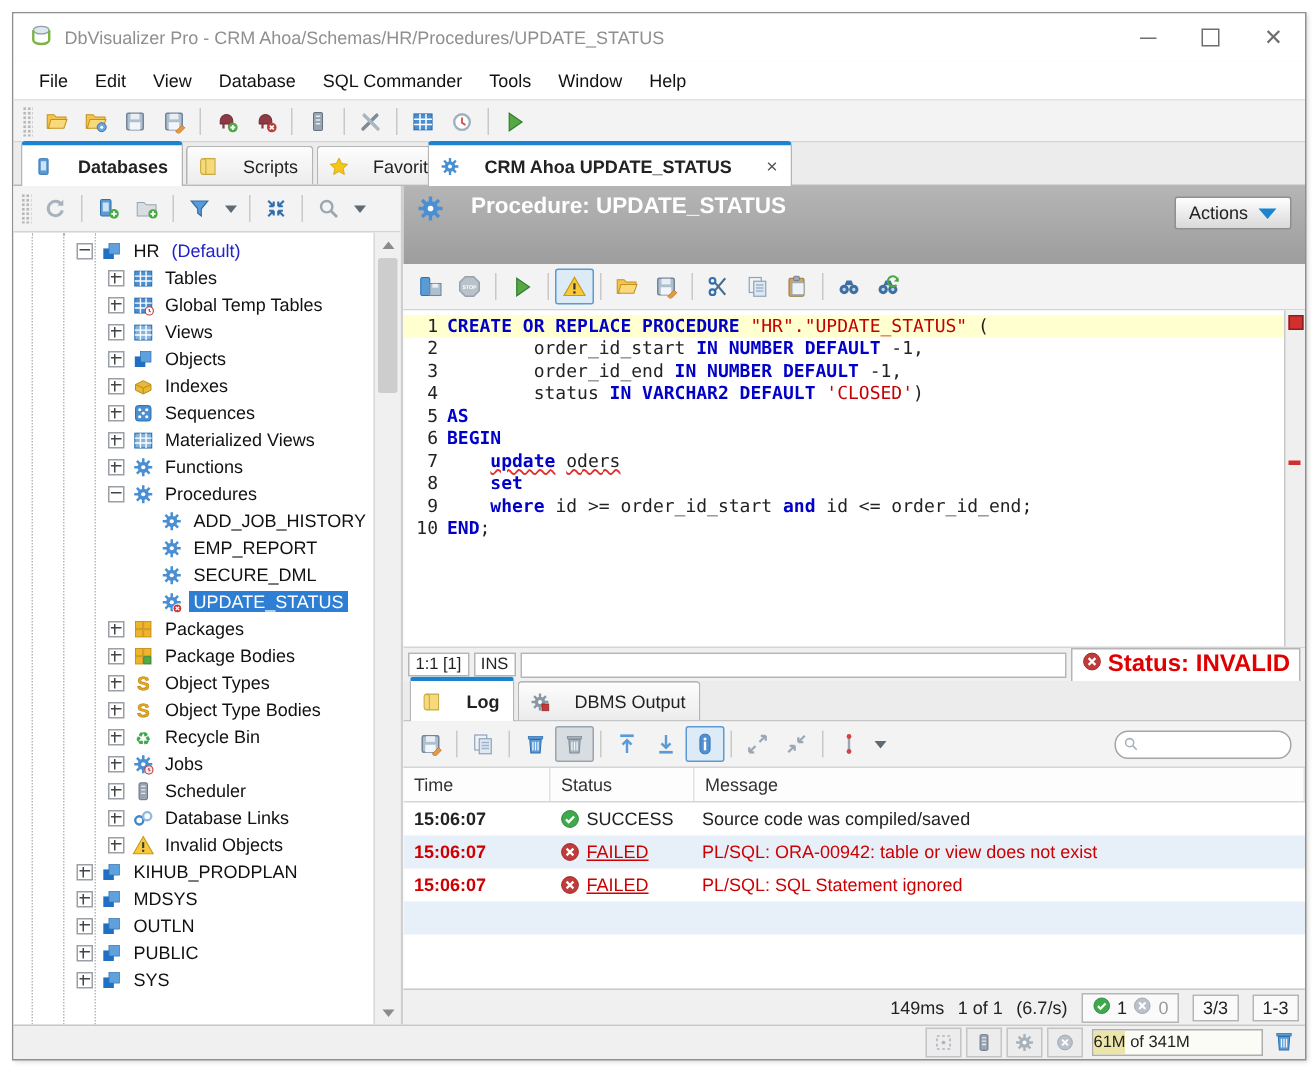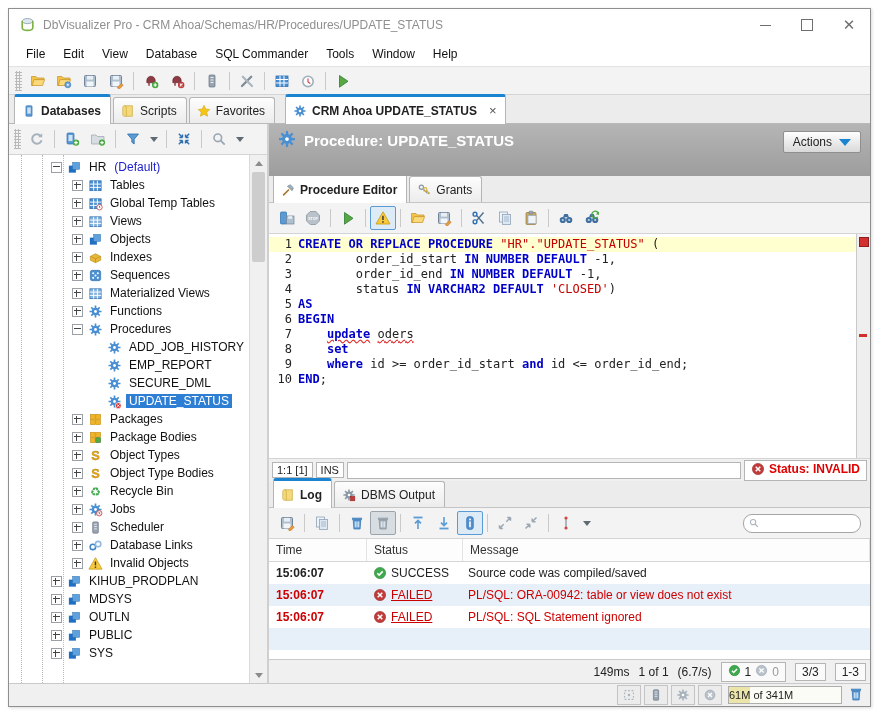--- a/index.html
+++ b/index.html
@@ -24,21 +24,21 @@
     background-size:3px 3px;}
   .tbtn{width:24px;height:22px;display:flex;align-items:center;justify-content:center;border:1px solid transparent;}
   .tbtn.active-toggle{border:1px solid #5b9bd5;background:#ddebf7;border-radius:2px;}
   .tbtn.pressed{border:1px solid #9aa4ad;background:#d8dde2;border-radius:2px;}
   .tsep{width:1px;height:18px;background:#c9c9c9;margin:0 4px;}
   .caret{width:0;height:0;border-left:4px solid transparent;border-right:4px solid transparent;
     border-top:5px solid #5f6a72;margin:0 4px;}
   
   .tabstrip{height:28px;background:#ececec;display:flex;align-items:flex-end;border-bottom:1px solid #b9b9b9;flex:0 0 auto;}
   .tabs-left{width:258px;display:flex;align-items:flex-end;padding-left:5px;flex:0 0 auto;}
-  .tab{display:flex;align-items:center;gap:5px;padding:4px 9px 4px 7px;border:1px solid #b5b5b5;border-bottom:none;
+  .tab{display:flex;align-items:center;gap:16px;padding:4px 9px 4px 7px;border:1px solid #b5b5b5;border-bottom:none;
     border-radius:3px 3px 0 0;background:linear-gradient(#fdfdfd,#ececec);margin-right:2px;font-size:12px;
     white-space:nowrap;height:17px;}
   .tab.active{background:#fff;border-top:3px solid #1b84d1;font-weight:bold;height:19px;margin-bottom:-1px;}
   .tab .closex{color:#555;font-size:13px;margin-left:7px;font-weight:normal;}
   .doc-tab-area{display:flex;align-items:flex-end;margin-left:13px;}
   
   .main{flex:1;display:flex;min-height:0;}
   .left-pane{width:258px;flex:0 0 auto;border-right:2px solid #cfcfcf;display:flex;flex-direction:column;background:#fff;}
   .obj-toolbar{height:30px;background:#f3f3f3;border-bottom:1px solid #d4d4d4;display:flex;align-items:center;
     padding-left:2px;flex:0 0 auto;}
@@ -56,21 +56,21 @@
   .tsuffix{color:#2121cf;font-size:12px;margin-left:5px;}
   .vscroll{width:17px;flex:0 0 auto;background:#f0f0f0;border-left:1px solid #dadada;display:flex;flex-direction:column;}
   .sbtn{height:16px;display:flex;align-items:center;justify-content:center;}
   .arr-up{width:0;height:0;border-left:4px solid transparent;border-right:4px solid transparent;border-bottom:5px solid #8b8b8b;}
   .arr-dn{width:0;height:0;border-left:4px solid transparent;border-right:4px solid transparent;border-top:5px solid #8b8b8b;}
   .sthumb{height:90px;margin:1px 2px;background:#cdcdcd;border-radius:2px;}
   .sspace{flex:1;}
   
   .right-pane{flex:1;display:flex;flex-direction:column;background:#fff;min-width:0;}
   .obj-header{height:47px;flex:0 0 auto;background:linear-gradient(#b5b5b5,#9d9d9d);padding:5px 8px 0 8px;position:relative;}
-  .obj-title-row{display:flex;align-items:center;gap:7px;}
+  .obj-title-row{display:flex;align-items:flex-start;gap:17px;}
   .obj-title{color:#fff;font-size:15px;font-weight:bold;}
   .breadcrumb{color:#2121cf;font-size:11px;margin-top:3px;margin-left:1px;}
   .actions-btn{position:absolute;right:9px;top:7px;background:linear-gradient(#fefefe,#d9d9d9);
     border:1px solid #8f8f8f;border-radius:2px;padding:3px 9px;font-size:12px;display:flex;align-items:center;gap:7px;}
   .actions-caret{width:0;height:0;border-left:6px solid transparent;border-right:6px solid transparent;border-top:7px solid #1b84d1;}
   .sub-tabs{height:26px;background:#ececec;display:flex;align-items:flex-end;padding-left:4px;
     border-bottom:1px solid #c5c5c5;flex:0 0 auto;}
   
   .ed-toolbar{height:30px;background:#f3f3f3;border-bottom:1px solid #d4d4d4;display:flex;align-items:center;padding-left:5px;flex:0 0 auto;}
   .editor{height:224px;flex:0 0 auto;display:flex;background:#fff;border-bottom:1px solid #d4d4d4;}
@@ -80,22 +80,22 @@
   .lnum{width:23px;text-align:right;padding-right:6px;color:#222;flex:0 0 auto;}
   .tok.kw{color:#0000c8;font-weight:bold;}
   .tok.str{color:#c40000;}
   .tok.err{text-decoration:underline;text-decoration-style:wavy;text-decoration-color:#e03030;}
   .err-stripe{width:13px;flex:0 0 auto;background:#efefef;border-left:1px solid #c9c9c9;position:relative;}
   .err-top{position:absolute;top:3px;left:2px;width:8px;height:8px;background:#d22f2f;border:1px solid #8f1d1d;}
   .err-mark{position:absolute;top:100px;left:2px;width:8px;height:3px;background:#d22f2f;}
   .ed-status{height:22px;flex:0 0 auto;background:#f0f0f0;display:flex;align-items:center;padding:0 3px;gap:3px;}
   .stat-cell{background:#fff;border:1px solid #b5b5b5;padding:1px 4px;font-size:11px;white-space:nowrap;}
   .stat-fill{flex:1;height:15px;background:#fff;border:1px solid #b5b5b5;}
-  .stat-invalid{display:flex;gap:4px;border:1px solid #b5b5b5;background:#fff;
-    padding:1px 6px;color:#e00000;font-weight:bold;font-size:12px;white-space:nowrap;}
+  .stat-invalid{display:flex;align-items:center;gap:4px;border:1px solid #b5b5b5;background:#fff;
+    padding:1px 6px;color:#e00000;font-weight:bold;font-size:16px;white-space:nowrap;}
   
   .log-toolbar{height:30px;background:#f3f3f3;border-bottom:1px solid #d4d4d4;display:flex;align-items:center;padding-left:5px;flex:0 0 auto;}
   .searchbox{margin-left:auto;margin-right:9px;width:112px;height:17px;border:1px solid #a5a5a5;border-radius:9px;
     background:#fff;display:flex;align-items:center;padding-left:4px;}
   .searchbox input{border:none;outline:none;width:84px;font-size:11px;background:transparent;}
   .log-table{flex:1;min-height:0;background:#fff;overflow:hidden;}
   .lt-header{display:flex;height:22px;background:#fdfdfd;border-bottom:1px solid #d6d6d6;align-items:center;}
   .lt-hcell{padding-left:7px;font-size:12px;color:#333;border-right:1px solid #e3e3e3;height:100%;display:flex;align-items:center;}
   .lt-row{display:flex;height:22px;align-items:center;}
   .lt-row.stripe{background:#e7eff8;}
@@ -671,38 +671,20 @@
                 <circle cx="8" cy="8" r="1.5" fill="#fff"></circle>
               </svg></span>
           <span class="obj-title">Procedure: UPDATE_STATUS</span>
         </div>
         <div class="actions-btn">
           <span>Actions</span>
           <span class="actions-caret"></span>
         </div>
       </div>
 
-      <div class="sub-tabs" id="editor-tabs">
-          <div class="tab active">
-            <svg width="14" height="14" viewBox="0 0 16 16">
-              <path d="M3 13.6L8.6 8" stroke="#a9772f" stroke-width="1.9" stroke-linecap="round"></path>
-              <path d="M7.4 3.6l3.2-1.6 3.6 3.6-1.6 3.2z" fill="#9fb0bd" stroke="#6d7b87" stroke-width=".7"></path>
-            </svg>
-            <span>Procedure Editor</span>
-          </div>
-          <div class="tab">
-            <svg width="14" height="14" viewBox="0 0 16 16">
-              <circle cx="5" cy="4.8" r="2.4" fill="none" stroke="#8b97a3" stroke-width="1.4"></circle>
-              <path d="M6.8 6.6l5.2 5.2M10.7 10.5l1.6-1.6M12.6 12.4l1.6-1.6" stroke="#8b97a3" stroke-width="1.4"></path>
-              <circle cx="9.3" cy="7.3" r="2" fill="none" stroke="#d9b23c" stroke-width="1.3"></circle>
-              <path d="M10.8 8.8l3.6 3.6" stroke="#d9b23c" stroke-width="1.3"></path>
-            </svg>
-            <span>Grants</span>
-          </div>
-        </div>
 
       <div class="ed-toolbar" id="editor-toolbar">
           <div class="tbtn">
             <svg width="16" height="16" viewBox="0 0 16 16">
               <rect x="1.5" y="2" width="6" height="12" rx="1" fill="#5b9bd5" stroke="#2f6fae" stroke-width=".7"></rect>
               <rect x="7.5" y="6" width="7.5" height="8" fill="#aebfce" stroke="#73849a" stroke-width=".7"></rect>
               <rect x="9.2" y="6.2" width="4" height="2.6" fill="#e8eef4"></rect>
             </svg>
           </div>
           <div class="tbtn">

